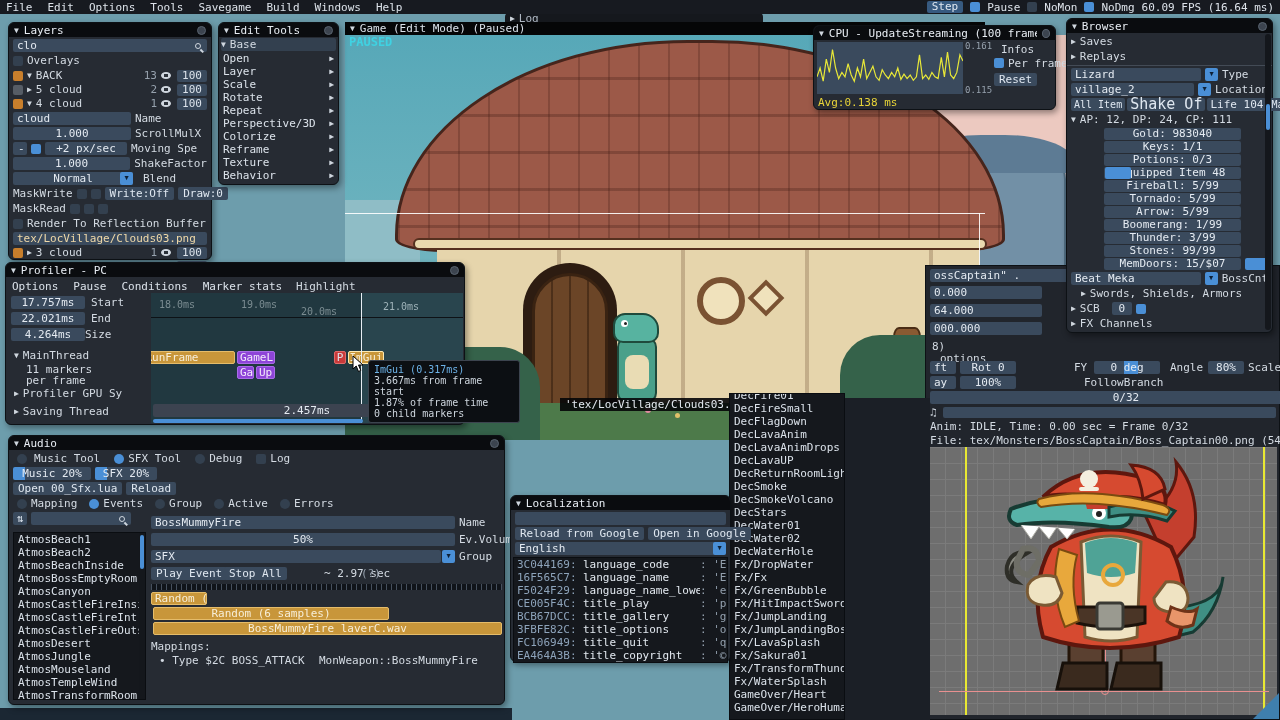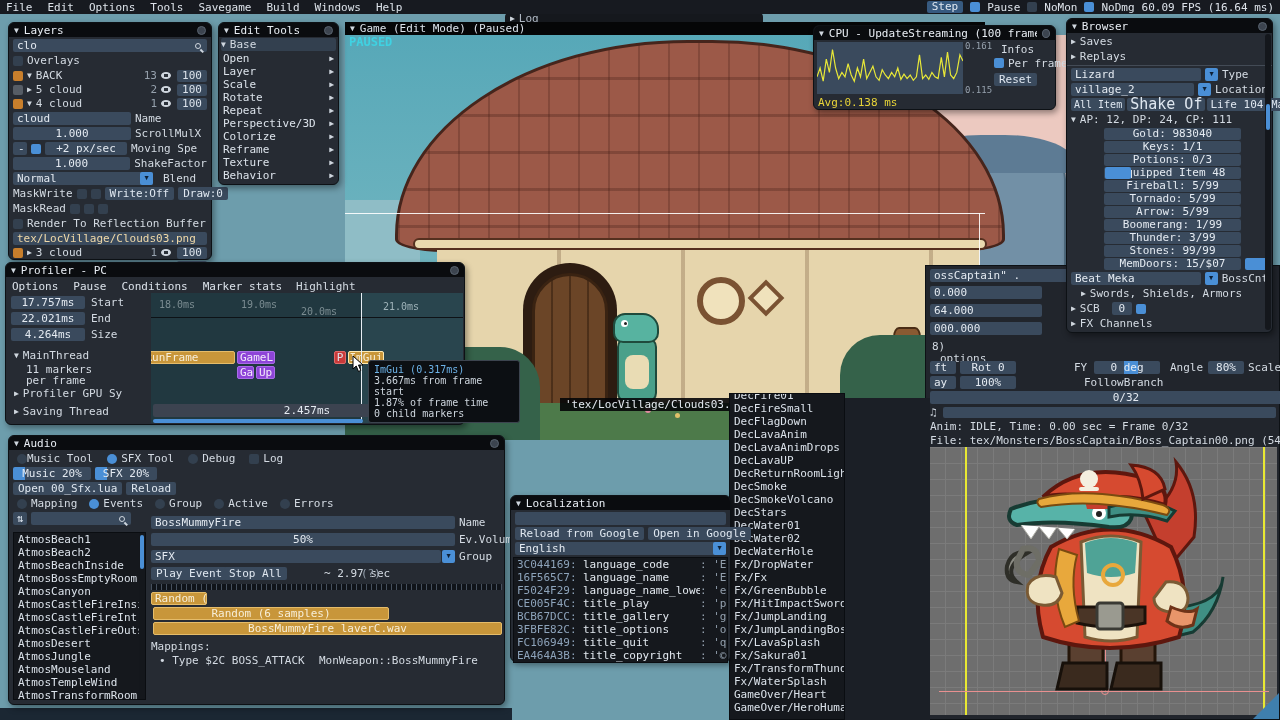--- a/index.html
+++ b/index.html
@@ -273,21 +273,21 @@
     <span class="btn" style="width:14px; text-align:center;">-</span>
     <span class="chk on"></span>
     <span class="field" style="width:82px; text-align:center;">+2 px/sec</span>
     <span class="lbl">Moving Spe</span>
   </div>
   <div class="row">
     <span class="field" style="width:118px; text-align:center;">1.000</span>
     <span class="lbl">ShakeFactor</span>
   </div>
   <div class="row">
-    <span class="field" style="width:140px; display:flex; justify-content:flex-start;">
+    <span class="field" style="width:120px; display:flex; justify-content:center;">
       <span>Normal</span>
     </span>
     <span class="combo-btn" style="margin-left:-17px;">▼</span>
     <span class="lbl" style="margin-left:6px;">Blend</span>
   </div>
   <div class="row">
     <span class="lbl">MaskWrite</span>
     <span class="chk"></span>
     <span class="chk"></span>
     <span class="btn">Write:Off</span>
@@ -503,21 +503,21 @@
 
   <div id="prof-stats">
       <div class="abs" style="left: 5px; top: 33px; display: flex; gap: 6px; align-items: center;">
         <span class="field" style="width: 74px; text-align: center;">17.757ms</span>
         <span class="lbl">Start</span>
       </div>
       <div class="abs" style="left: 5px; top: 49px; display: flex; gap: 6px; align-items: center;">
         <span class="field" style="width: 74px; text-align: center;">22.021ms</span>
         <span class="lbl">End</span>
       </div>
-      <div class="abs" style="left: 5px; top: 65px; display: flex; gap: 6px; align-items: flex-end;">
+      <div class="abs" style="left: 5px; top: 65px; display: flex; gap: 0; align-items: flex-end;">
         <span class="field" style="width: 74px; text-align: center;">4.264ms</span>
         <span class="lbl">Size</span>
       </div>
     </div>
   <div class="abs" style="left:8px; top:86px; display:flex; gap:4px; align-items:center;">
     <span class="tb-caret">▼</span>
     <span class="lbl">MainThread</span>
   </div>
   <div class="abs lbl" style="left:20px; top:100px;">11 markers</div>
   <div class="abs lbl" style="left:20px; top:111px;">per frame</div>
@@ -544,21 +544,21 @@
   <path d="M1 1 L1 14 L4.2 11 L6.5 16.5 L8.8 15.4 L6.5 10 L11 10 Z" fill="#fff" stroke="#000" stroke-width="1"></path>
 </svg>
 
 <div class="win" style="left:8px; top:435px; width:497px; height:270px; z-index:7;">
   <div class="titlebar">
     <span class="tb-caret">▼</span>
     <span>Audio</span>
     <span class="tb-circle"></span>
   </div>
   <div class="row" style="gap:14px; margin-left:8px;">
-      <span style="display: inline-flex; align-items: center; gap: 0;">
+      <span style="display: inline-flex; align-items: center; gap: 7px;">
         <span class="radio"></span>
         <span class="lbl">Music Tool</span>
       </span>
       <span style="display: inline-flex; align-items: center; gap: 4px;">
         <span class="radio on"></span>
         <span class="lbl">SFX Tool</span>
       </span>
       <span style="display: inline-flex; align-items: center; gap: 4px;">
         <span class="radio"></span>
         <span class="lbl">Debug</span>

